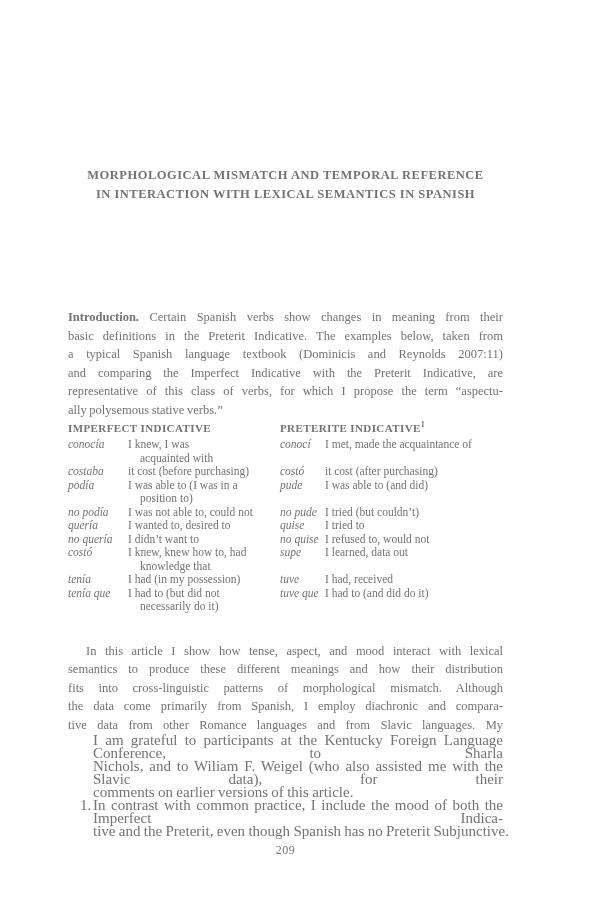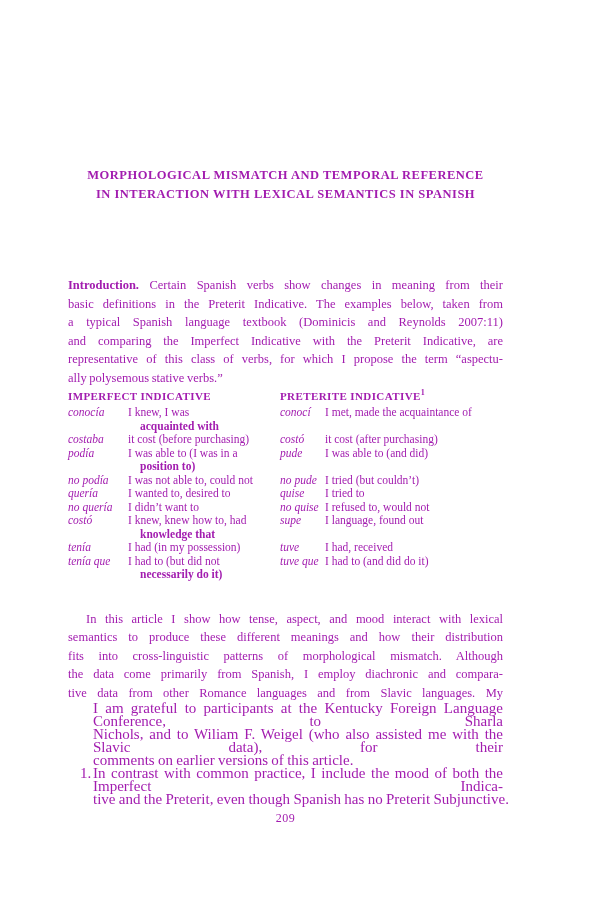--- a/index.html
+++ b/index.html
@@ -1,38 +1,38 @@
 <!DOCTYPE html>
 <html><head>
 <meta charset="utf-8">
 <style>
   html, body { margin: 0; padding: 0; background: #ffffff; }
   .page {
     position: relative;
     width: 544px;
     height: 907px;
     background: #ffffff;
-    color: #a21caf;
+    color: #737373;
     font-family: "Liberation Serif", "DejaVu Serif", serif;
     overflow: hidden;
   }
   .content { margin-left: 68px; width: 435px; }
 
   
   .title-block { padding-top: 166px; text-align: center; }
   .title-line {
     font-weight: bold;
     font-size: 12.5px;
     line-height: 19px;
     letter-spacing: 0.5px;
     white-space: nowrap;
   }
 
   
-  .intro { margin-top: 72px; }
+  .intro { margin-top: 104px; }
   .para2 { margin-top: 28px; }
   .bline {
     font-size: 12.5px;
     line-height: 18.5px;
     word-spacing: -0.5px;
     text-align: justify;
     white-space: nowrap;
   }
   .jl { text-align-last: justify; white-space: normal; }
   .b { font-weight: bold; }
@@ -45,21 +45,21 @@
   .th {
     font-weight: bold;
     font-size: 11px;
     line-height: 14px;
     letter-spacing: 0.4px;
     white-space: nowrap;
   }
   .th sup { font-size: 8px; line-height: 0; }
   .tcell { font-size: 11.5px; line-height: 13.5px; white-space: nowrap; }
   .tv { font-style: italic; }
-  .tg2 { display: block; padding-left: 12px; font-weight: bold; }
+  .tg2 { display: block; padding-left: 12px; }
 
   
   .footnotes { margin-top: 0px; margin-left: 25px; width: 410px; }
   .fnline {
     font-size: 15px;
     line-height: 13px;
     word-spacing: -0.4px;
     text-align: justify;
     white-space: nowrap;
   }
@@ -134,21 +134,21 @@
       <div class="trow">
         <div class="tcell tv">no quería</div>
         <div class="tcell"><span>I didn’t want to</span><span class="tg2"></span></div>
         <div class="tcell tv">no quise</div>
         <div class="tcell">I refused to, would not</div>
       </div>
       <div class="trow">
         <div class="tcell tv">costó</div>
         <div class="tcell"><span>I knew, knew how to, had</span><span class="tg2">knowledge that</span></div>
         <div class="tcell tv">supe</div>
-        <div class="tcell">I language, found out</div>
+        <div class="tcell">I learned, data out</div>
       </div>
       <div class="trow">
         <div class="tcell tv">tenía</div>
         <div class="tcell"><span>I had (in my possession)</span><span class="tg2"></span></div>
         <div class="tcell tv">tuve</div>
         <div class="tcell">I had, received</div>
       </div>
       <div class="trow">
         <div class="tcell tv">tenía que</div>
         <div class="tcell"><span>I had to (but did not</span><span class="tg2">necessarily do it)</span></div>

